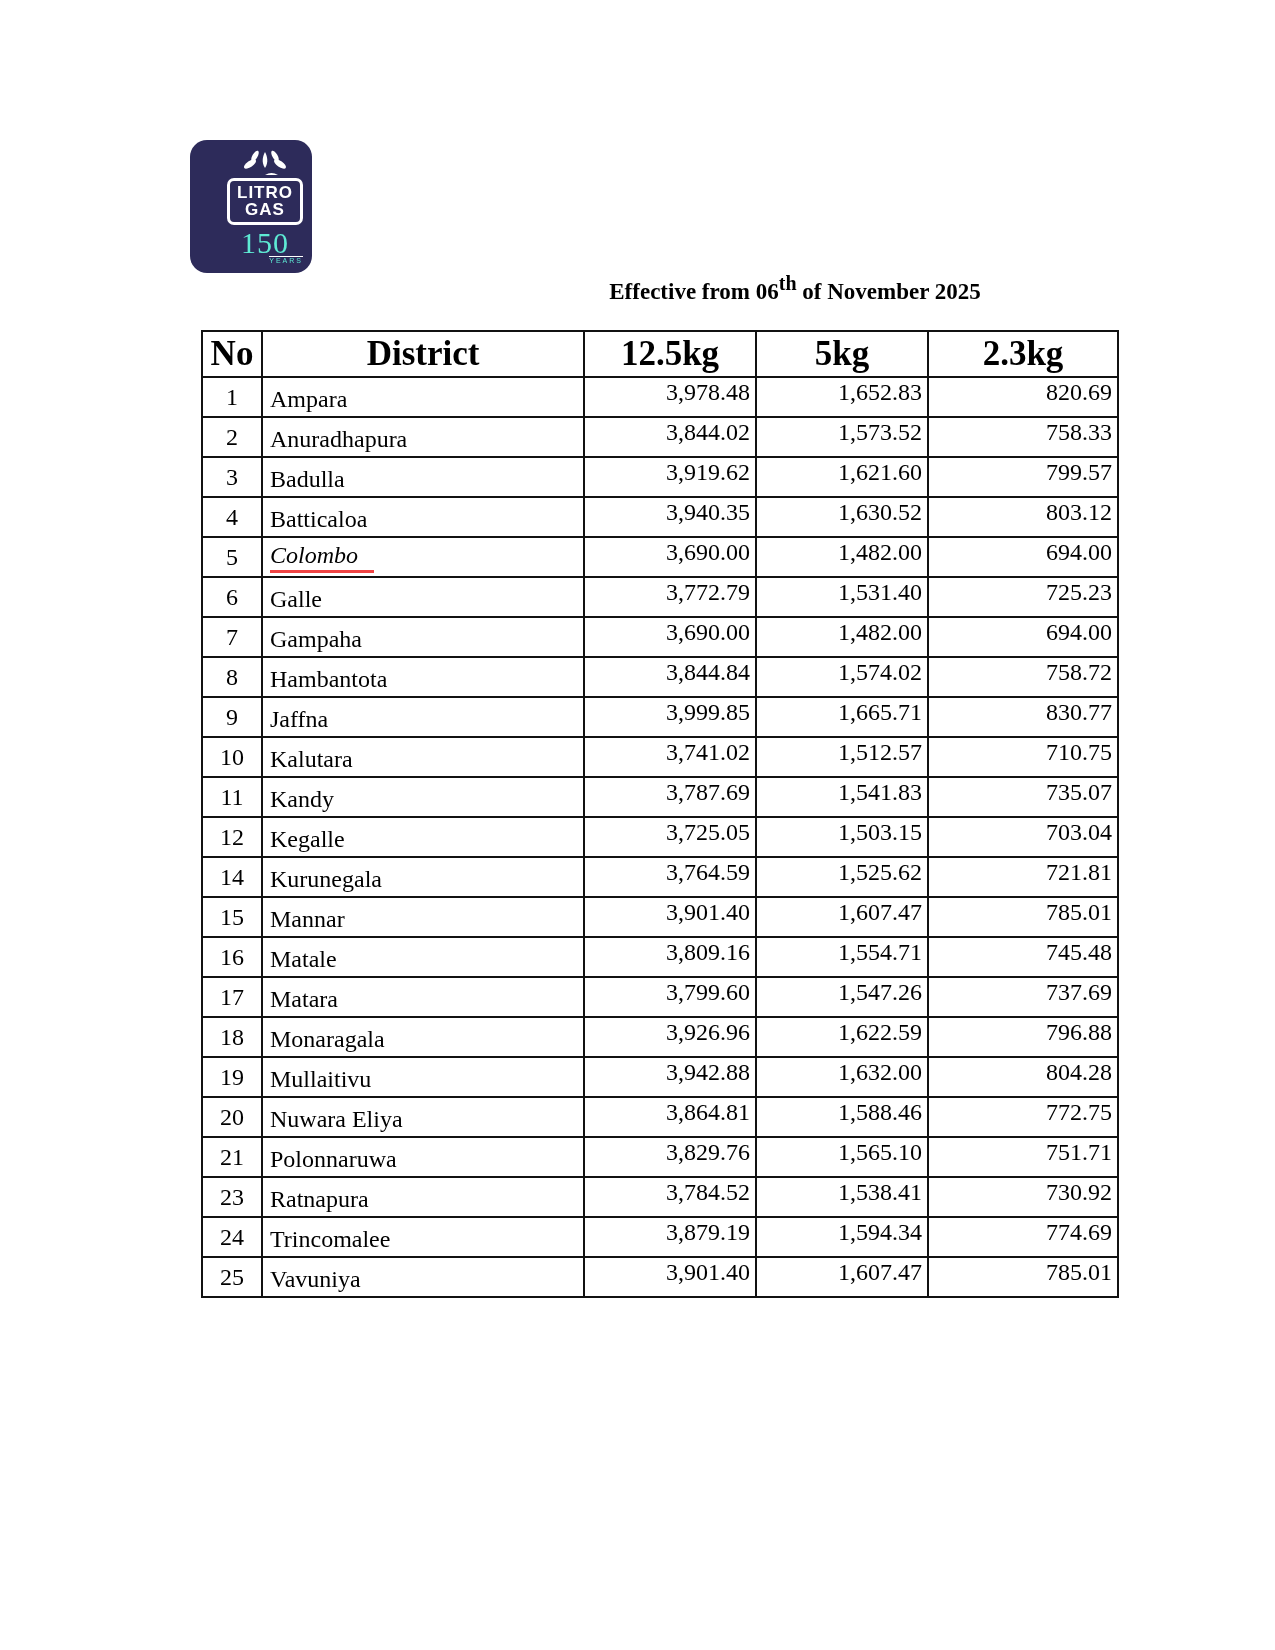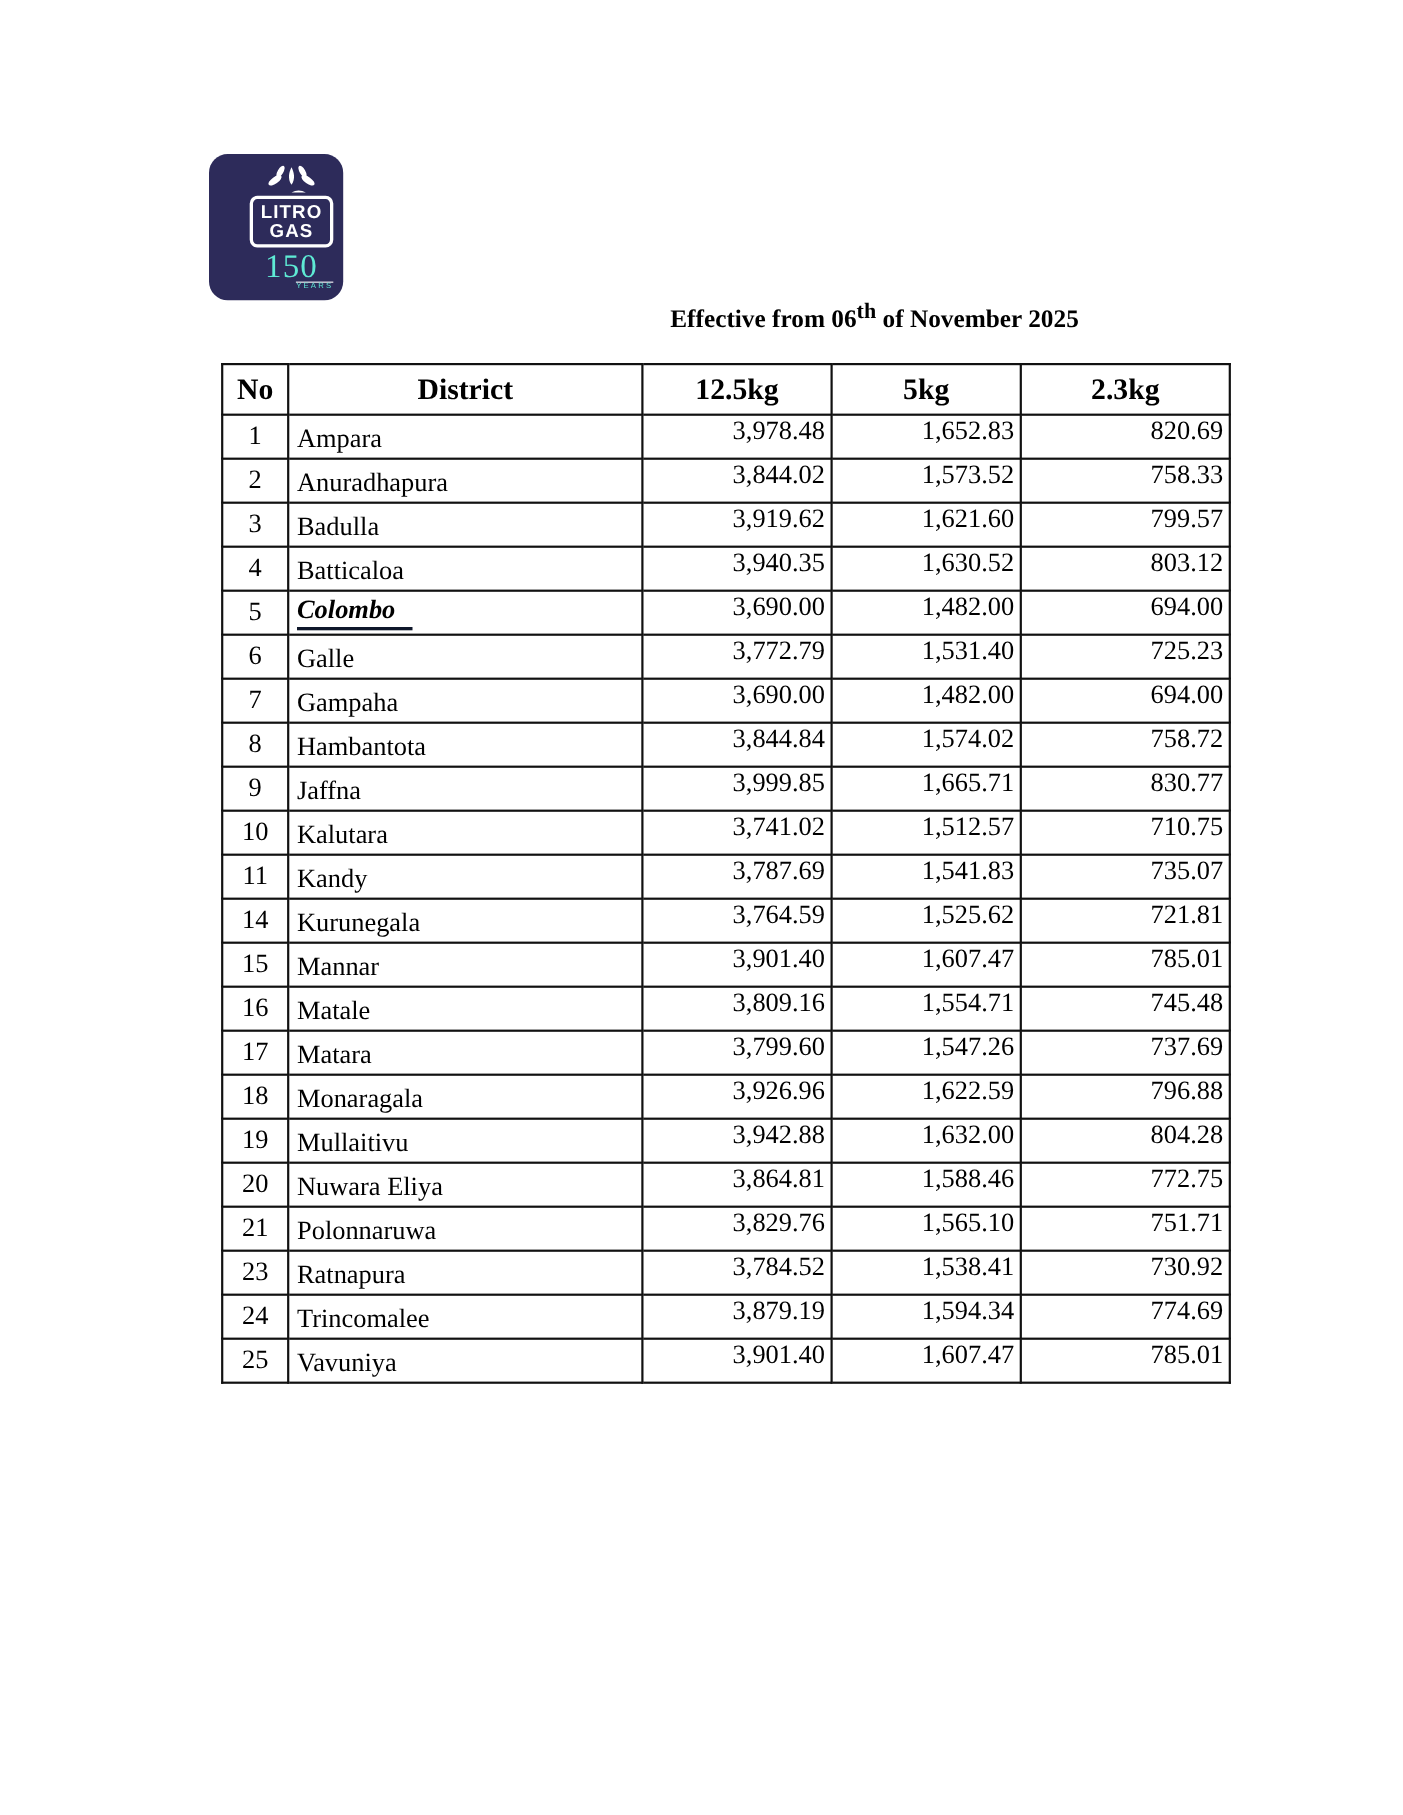--- a/index.html
+++ b/index.html
@@ -44,29 +44,29 @@
   }
   .price-table col.c-no   { width:60px; }
   .price-table col.c-dist { width:322px; }
   .price-table col.c-125  { width:172px; }
   .price-table col.c-5    { width:172px; }
   .price-table col.c-23   { width:190px; }
   .price-table th, .price-table td {
     border:2px solid #111; padding:0; overflow:hidden; white-space:nowrap;
   }
   .price-table thead th {
-    height:44px; font-size:27px; font-weight:bold; text-align:center; vertical-align:middle;
+    height:44px; font-size:35px; font-weight:bold; text-align:center; vertical-align:middle;
   }
   .price-table tbody td { height:35px; }
   .cell-no   { text-align:center; vertical-align:middle; }
   .cell-district { text-align:left; vertical-align:bottom; padding:0 0 3px 7px !important; }
   .cell-num  { text-align:right; vertical-align:top; padding:1px 5px 0 0 !important; }
   .emph-district {
-    font-weight:bold; font-style:italic; display:inline-block;
-    border-bottom:3px solid #0f172a; padding-right:16px; padding-bottom:1px;
+    font-weight:normal; font-style:italic; display:inline-block;
+    border-bottom:3px solid #ef4444; padding-right:16px; padding-bottom:1px;
   }
 </style>
 </head>
 <body>
 
 <div class="page">
 
   <div class="logo" style="background: rgb(45, 43, 90);">
     <svg class="logo-flame" viewBox="0 0 62 26" xmlns="http://www.w3.org/2000/svg">
       <path d="M31 25 A13 13 0 0 0 18 25 Z" fill="#fff" transform="translate(13,0)"></path>
@@ -179,20 +179,27 @@
           <td class="cell-num">710.75</td>
         </tr>
         <tr>
           <td class="cell-no">11</td>
           <td class="cell-district">Kandy</td>
           <td class="cell-num">3,787.69</td>
           <td class="cell-num">1,541.83</td>
           <td class="cell-num">735.07</td>
         </tr>
         <tr>
+          <td class="cell-no">12</td>
+          <td class="cell-district">Kegalle</td>
+          <td class="cell-num">3,725.05</td>
+          <td class="cell-num">1,503.15</td>
+          <td class="cell-num">703.04</td>
+        </tr>
+        <tr>
           <td class="cell-no">14</td>
           <td class="cell-district">Kurunegala</td>
           <td class="cell-num">3,764.59</td>
           <td class="cell-num">1,525.62</td>
           <td class="cell-num">721.81</td>
         </tr>
         <tr>
           <td class="cell-no">15</td>
           <td class="cell-district">Mannar</td>
           <td class="cell-num">3,901.40</td>

